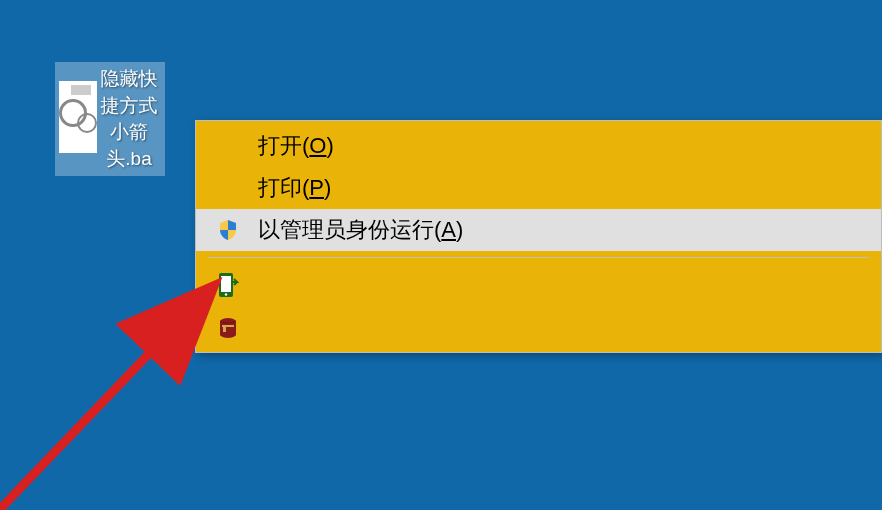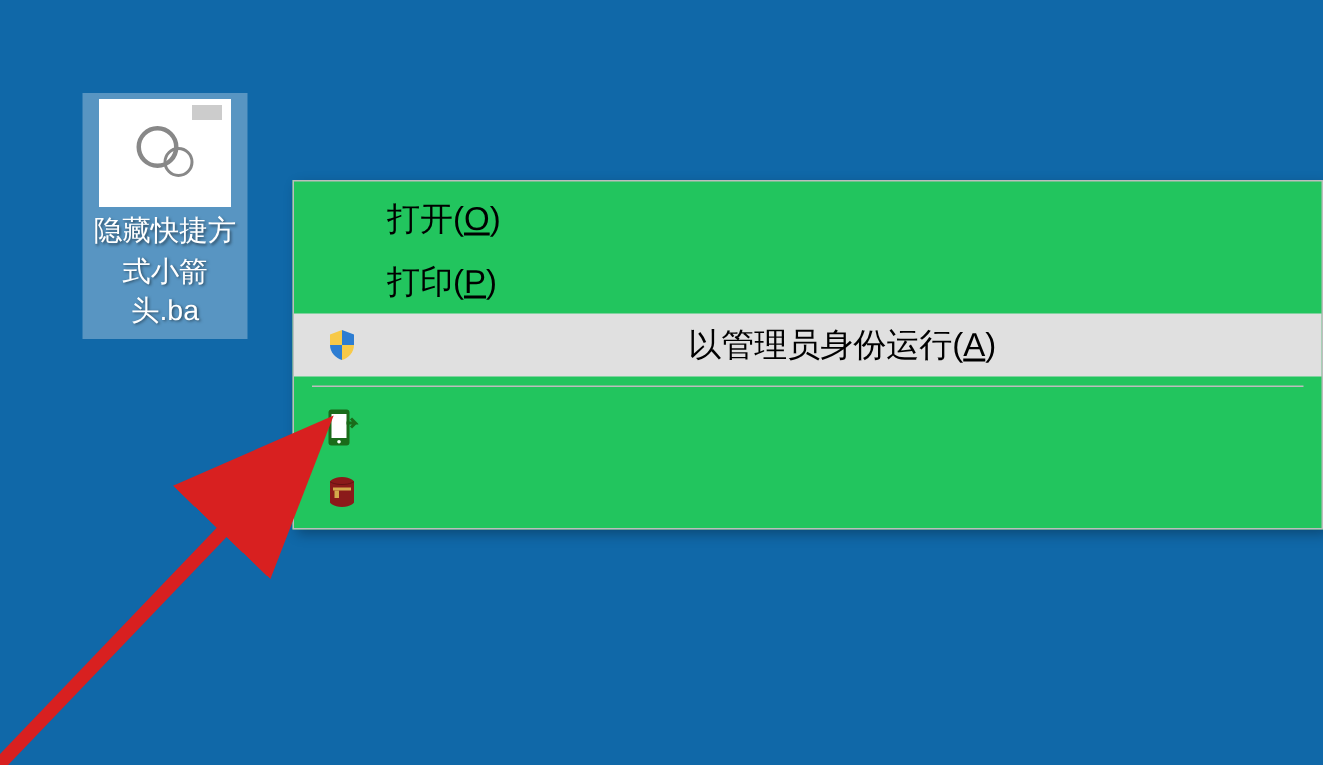--- a/index.html
+++ b/index.html
@@ -14,21 +14,21 @@
       font-family: "Microsoft YaHei", "Segoe UI", sans-serif;
       position: relative;
       overflow: hidden;
     }
     .desktop-icon {
       position: absolute;
       left: 55px;
       top: 62px;
       width: 110px;
       display: flex;
-      flex-direction: column;
+      flex-direction: row;
       align-items: center;
       background: rgba(255, 255, 255, 0.3);
       padding: 4px;
     }
     .desktop-icon .icon-box {
       width: 88px;
       height: 72px;
       background: #ffffff;
       display: flex;
       align-items: center;
@@ -67,38 +67,37 @@
       font-size: 19px;
       text-align: center;
       line-height: 1.4;
       text-shadow: 1px 1px 2px rgba(0,0,0,0.5);
     }
     .context-menu {
       position: absolute;
       left: 195px;
       top: 120px;
       width: 687px;
-      background: #22c55e;
+      background: #eab308;
       border: 1px solid #bdbdbd;
       box-shadow: 3px 3px 8px rgba(0, 0, 0, 0.3);
       padding: 4px 0;
     }
     .menu-item {
       display: flex;
       align-items: center;
       height: 42px;
       padding: 0 16px;
       font-size: 22px;
       color: #000000;
       cursor: default;
       position: relative;
     }
     .menu-item.hovered {
       background: #e0e0e0;
-      text-align: center;
     }
     .menu-icon {
       width: 32px;
       height: 28px;
       display: flex;
       align-items: center;
       justify-content: center;
       margin-right: 14px;
     }
     .menu-item.no-icon .menu-icon {

